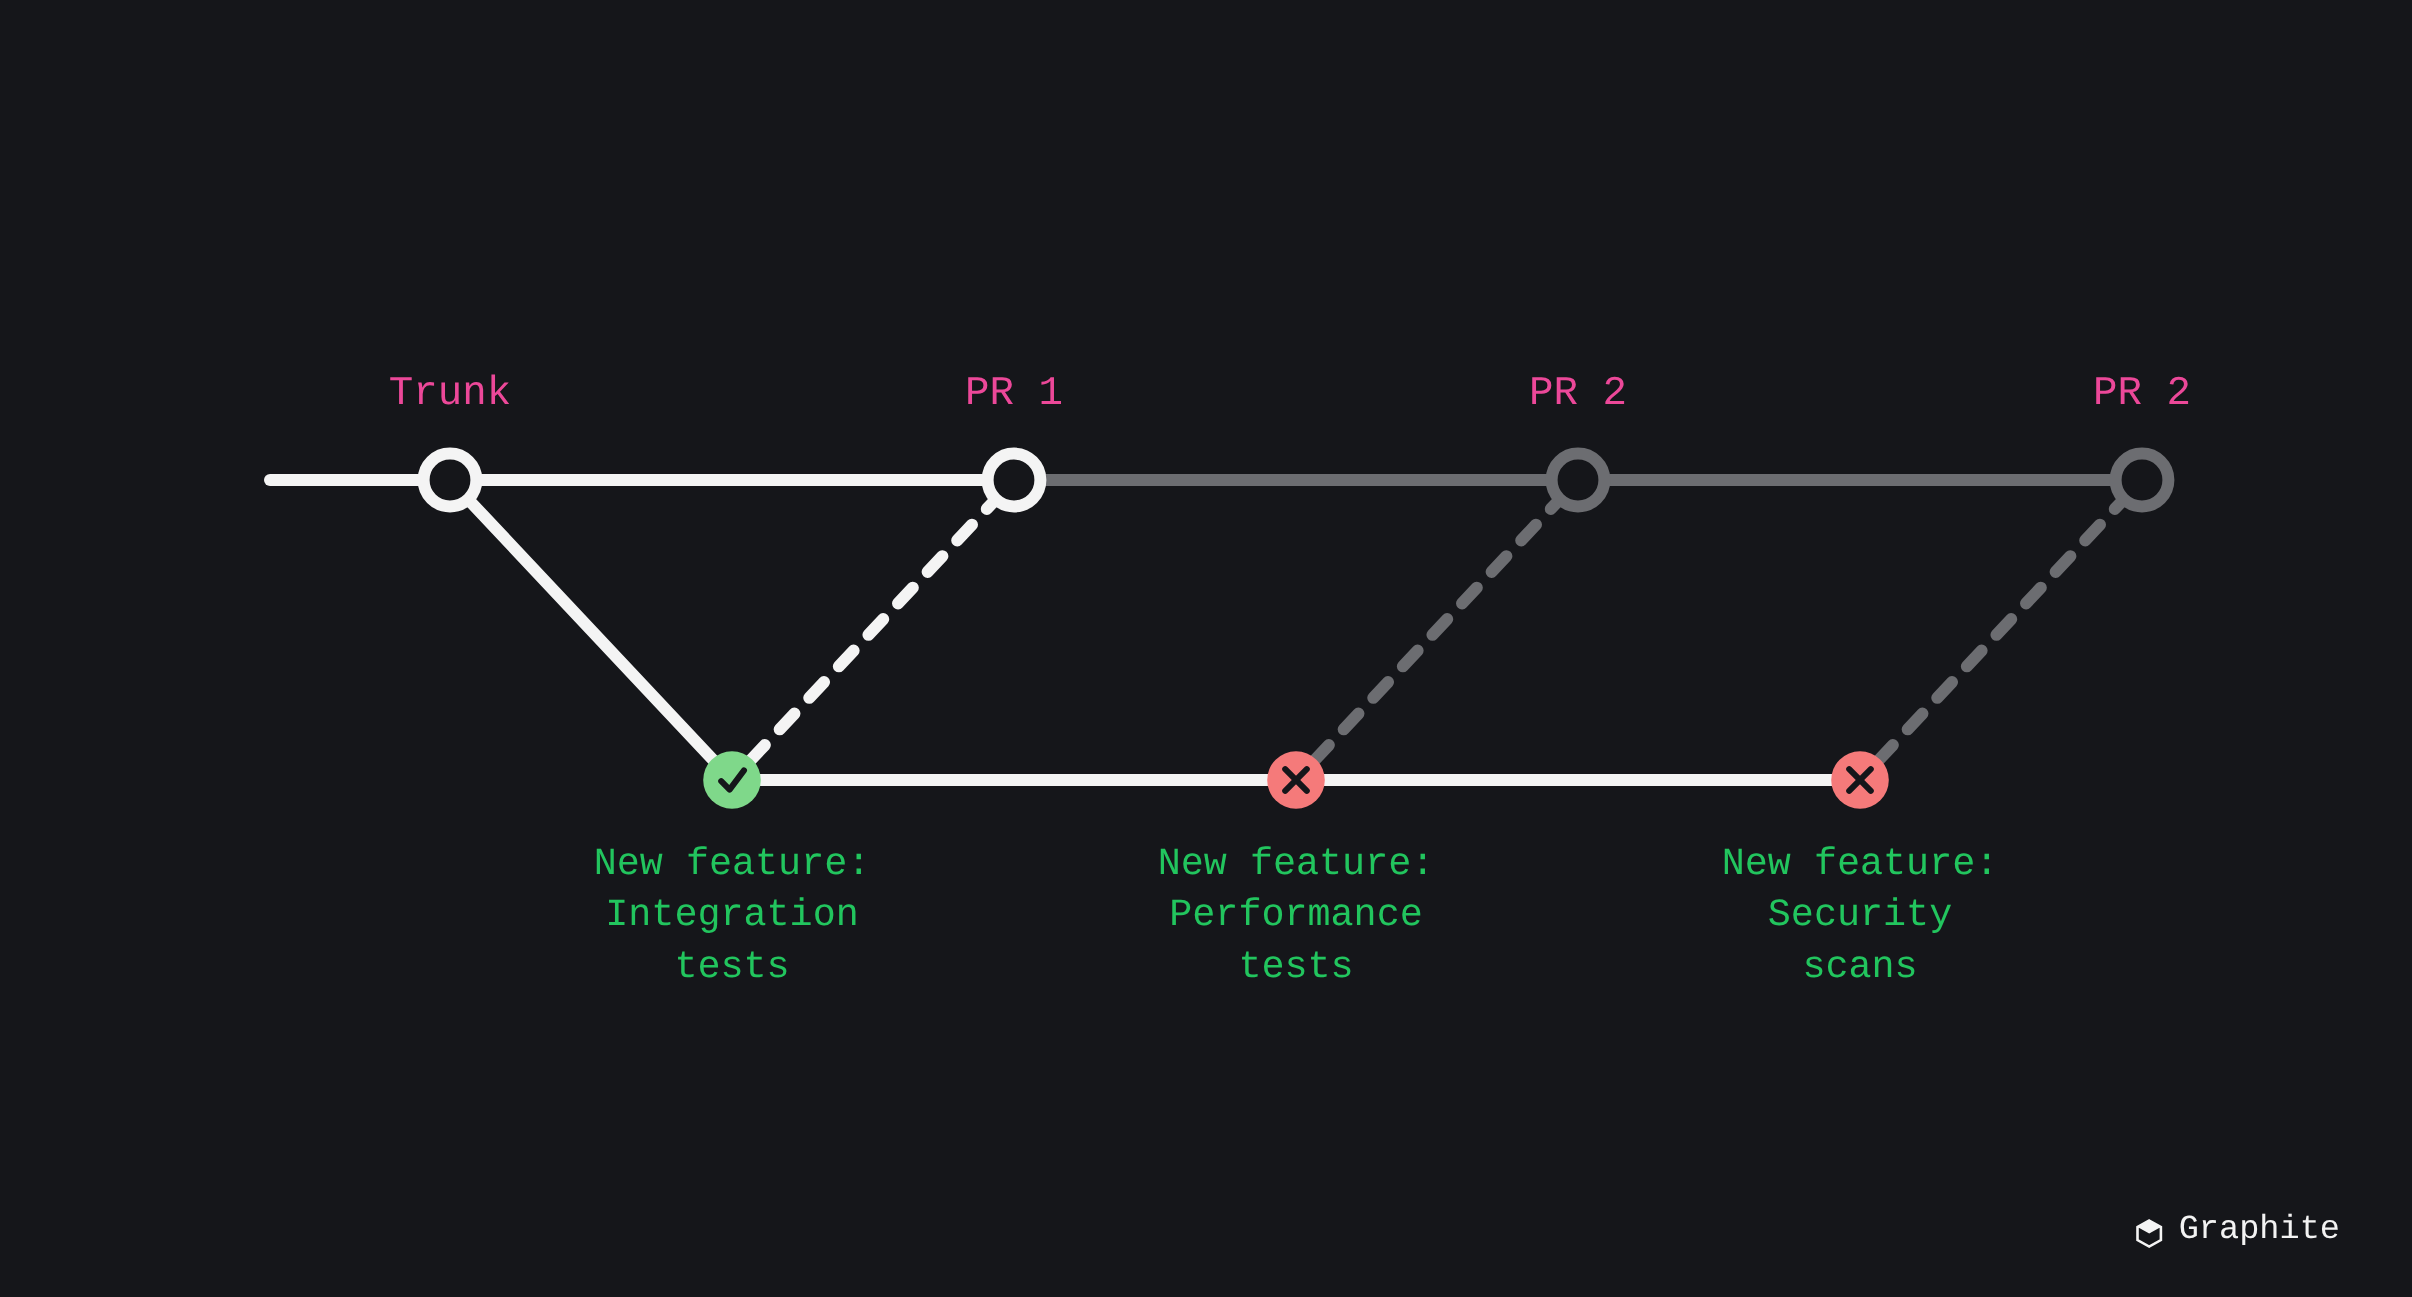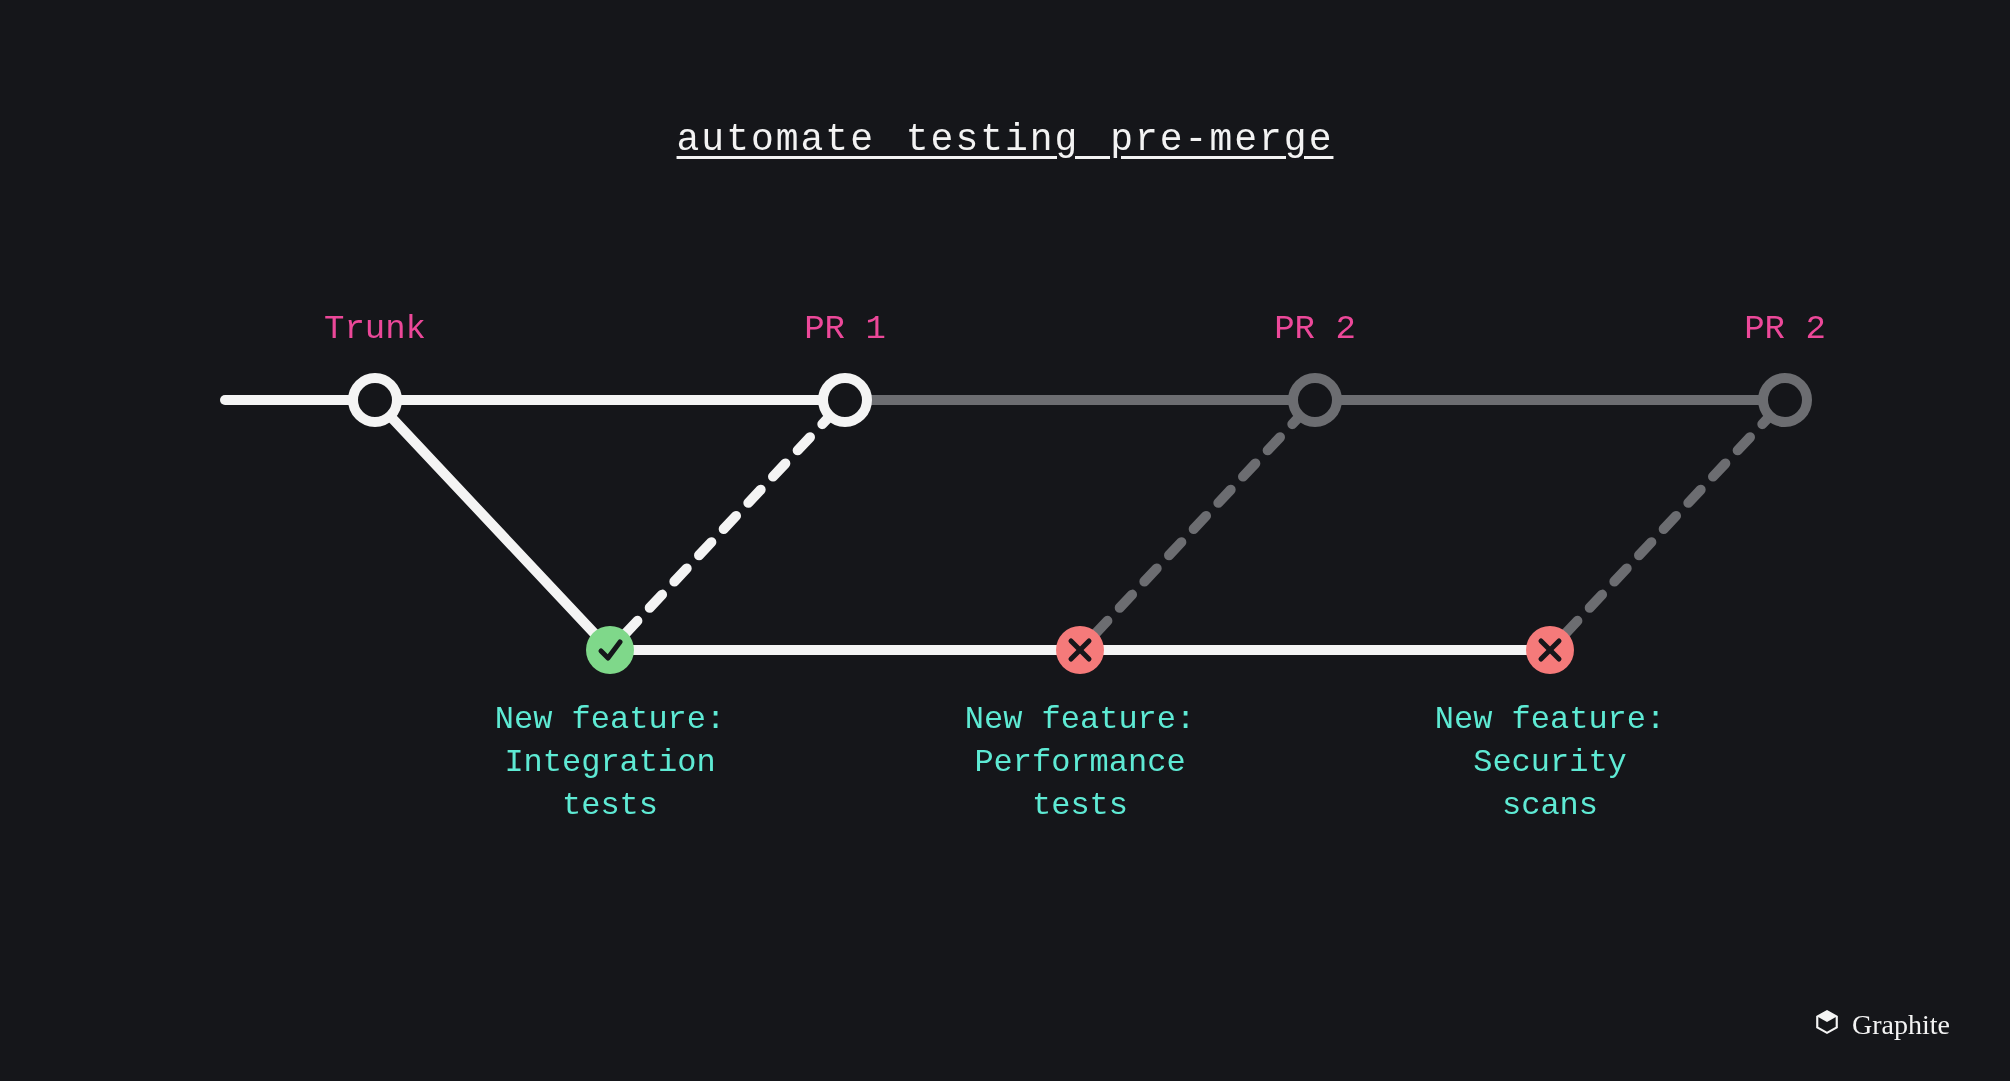--- a/index.html
+++ b/index.html
@@ -41,46 +41,45 @@
     position: absolute;
     font-size: 34px;
     color: #ec4899;
     text-align: center;
     transform: translateX(-50%);
     white-space: nowrap;
   }
   .feature-label {
     position: absolute;
     font-size: 32px;
-    color: #5eead4;
+    color: #22c55e;
     text-align: center;
     transform: translateX(-50%);
     line-height: 1.35;
     white-space: pre;
   }
   .brand {
     position: absolute;
     right: 60px;
     bottom: 40px;
     display: flex;
-    align-items: flex-start;
+    align-items: flex-end;
     gap: 12px;
     color: #f3f3f3;
-    font-family: Liberation Serif, serif;
+    font-family: Liberation Mono, monospace;
     font-size: 28px;
     font-weight: 500;
   }
   .brand svg { display: block; }
 </style>
 </head>
 <body>
 
 <div class="stage">
 
-  <div class="title">automate testing pre-merge</div>
 
   <svg class="graph" viewBox="0 0 2010 1081">
     <g id="edges">
         <line x1="225" y1="400" x2="353" y2="400" stroke="#f4f4f4" stroke-width="10" stroke-linecap="round"></line>
         <line x1="397" y1="400" x2="823" y2="400" stroke="#f4f4f4" stroke-width="10" stroke-linecap="round"></line>
         <line x1="867" y1="400" x2="1293" y2="400" stroke="#6c6d71" stroke-width="10" stroke-linecap="round"></line>
         <line x1="1337" y1="400" x2="1763" y2="400" stroke="#6c6d71" stroke-width="10" stroke-linecap="round"></line>
         <line x1="390.0680201928935" y1="416.0298087158442" x2="594.9319798071065" y2="633.9701912841558" stroke="#f4f4f4" stroke-width="10" stroke-linecap="round"></line>
         <line x1="632" y1="650" x2="1058" y2="650" stroke="#f4f4f4" stroke-width="10" stroke-linecap="round"></line>
         <line x1="1102" y1="650" x2="1528" y2="650" stroke="#f4f4f4" stroke-width="10" stroke-linecap="round"></line>

